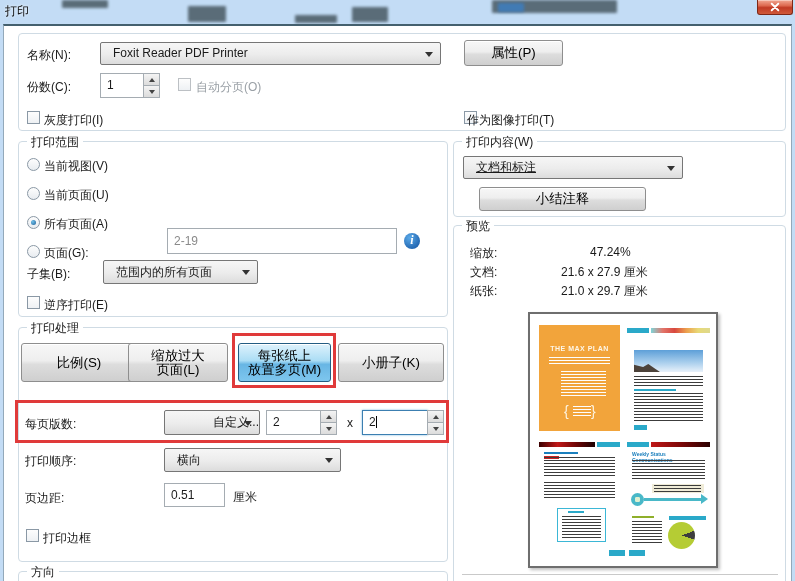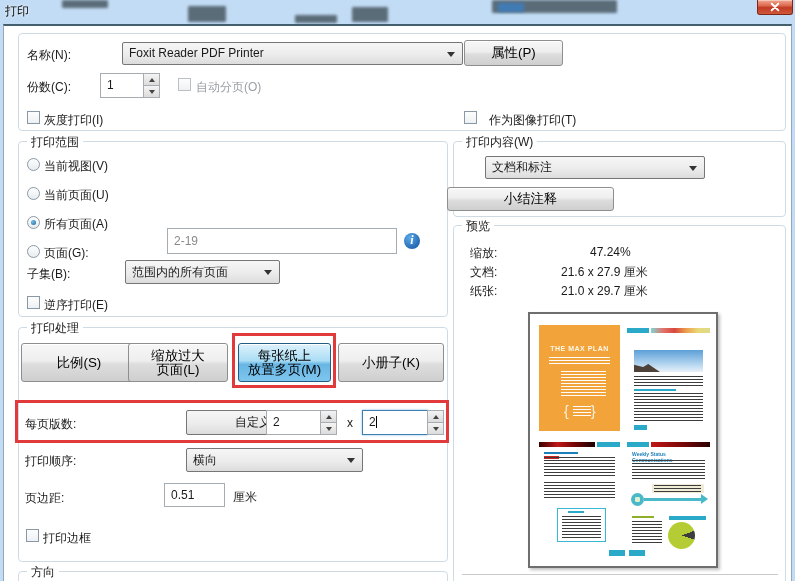--- a/index.html
+++ b/index.html
@@ -22,21 +22,21 @@
   .dialog { position:absolute; left:3px; top:24px; width:789px; height:557px;
     background:#fff; border-top:2px solid #44606e; border-left:1px solid #93a9ba; border-right:1px solid #93a9ba; }
   
   .gb { position:absolute; border:1px solid #cfdbe4; border-radius:4px; background:#fff;text-align:center; }
   .gb .cap { position:absolute; top:-8px; left:8px; background:#fff; padding:0 4px; font-size:12px; color:#1a1a1a; white-space:nowrap; }
   
   .lbl { position:absolute; white-space:nowrap; }
   .lbl.dis { color:#9aa0a6; }
   .combo { position:absolute; border:1px solid #767676; border-radius:2px;
     background:linear-gradient(#f6f6f6 0%, #ececec 55%, #dcdcdc 100%);
-    line-height:21px; padding-left:6px; white-space:nowrap; overflow:hidden; cursor:pointer;margin-left:22px; }
+    line-height:21px; padding-left:12px; white-space:nowrap; overflow:hidden; cursor:pointer; }
   .combo .arr { position:absolute; right:7px; top:50%; margin-top:-2px;
     width:0; height:0; border-left:4px solid transparent; border-right:4px solid transparent; border-top:5px solid #333; }
   .btn { position:absolute; border:1px solid #8e8e8e; border-radius:3px;
     background:linear-gradient(#f7f7f7 0%, #eeeeee 45%, #dddddd 55%, #cfcfcf 100%);
     display:flex; align-items:center; justify-content:center; text-align:center;
     white-space:pre-line; line-height:14px; cursor:pointer; box-shadow:inset 0 1px 0 #fff; }
   .btn.active { border:1px solid #235c82;
     background:linear-gradient(#def2fc 0%, #abddf5 45%, #68b6e4 55%, #7ec6ee 100%); }
   .edit { position:absolute; border:1px solid #a5acb2; background:#fff; line-height:22px; padding-left:6px; white-space:nowrap; overflow:hidden; }
   .edit.gray { color:#8a8a8a; }
@@ -113,21 +113,21 @@
       </div>
   </div>
 </div>
 <div class="cb dis" style="left:178px;top:78px;"></div>
 <span class="lbl dis" style="left:196px;top:79px;">自动分页(O)</span>
 
 <div class="cb" style="left:27px;top:111px;"></div>
 <span class="lbl" style="left:44px;top:112px;">灰度打印(I)</span>
 
 <div class="cb" style="left:464px;top:111px;"></div>
-<span class="lbl" style="left:489px;top:112px;text-align:center;">作为图像打印(T)</span>
+<span class="lbl" style="left:467px;top:112px;text-align:center;">作为图像打印(T)</span>
 
 <div class="gb" style="left:18px;top:141px;width:430px;height:176px;">
   <span class="cap">打印范围</span>
 </div>
 <div class="radio" style="left:27px;top:158px;"></div>
 <span class="lbl" style="left:44px;top:158px;">当前视图(V)</span>
 <div class="radio" style="left:27px;top:187px;"></div>
 <span class="lbl" style="left:44px;top:187px;">当前页面(U)</span>
 <div class="radio sel" style="left:27px;top:216px;"></div>
 <span class="lbl" style="left:44px;top:216px;">所有页面(A)</span>
@@ -140,25 +140,25 @@
 <div class="combo" style="left:103px;top:260px;width:155px;height:24px;line-height:22px;">
   <span>范围内的所有页面</span>
   <span class="arr"></span>
 </div>
 <div class="cb" style="left:27px;top:296px;"></div>
 <span class="lbl" style="left:44px;top:297px;">逆序打印(E)</span>
 
 <div class="gb" style="left:453px;top:141px;width:333px;height:76px;">
   <span class="cap">打印内容(W)</span>
 </div>
-<div class="combo" style="left:463px;top:156px;width:220px;height:23px;">
+<div class="combo" style="left:463px;top:156px;width:220px;height:23px;text-decoration:underline;">
   <span>文档和标注</span>
   <span class="arr"></span>
 </div>
-<button class="btn" style="left:447px;top:187px;width:167px;height:24px;">小结注释</button>
+<button class="btn" style="left:479px;top:187px;width:167px;height:24px;">小结注释</button>
 
 <div class="gb" style="left:453px;top:225px;width:333px;height:360px;">
   <span class="cap">预览</span>
 </div>
 <span class="lbl" style="left:470px;top:245px;">缩放:</span>
 <span class="lbl" style="left:590px;top:245px;">47.24%</span>
 <span class="lbl" style="left:470px;top:264px;">文档:</span>
 <span class="lbl" style="left:561px;top:264px;">21.6 x 27.9 厘米</span>
 <span class="lbl" style="left:470px;top:283px;">纸张:</span>
 <span class="lbl" style="left:561px;top:283px;">21.0 x 29.7 厘米</span>

